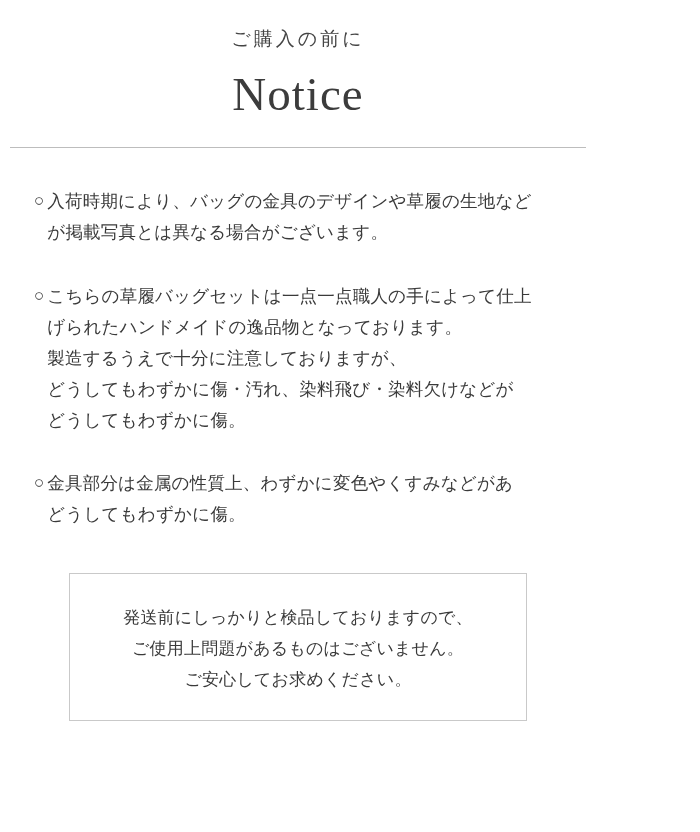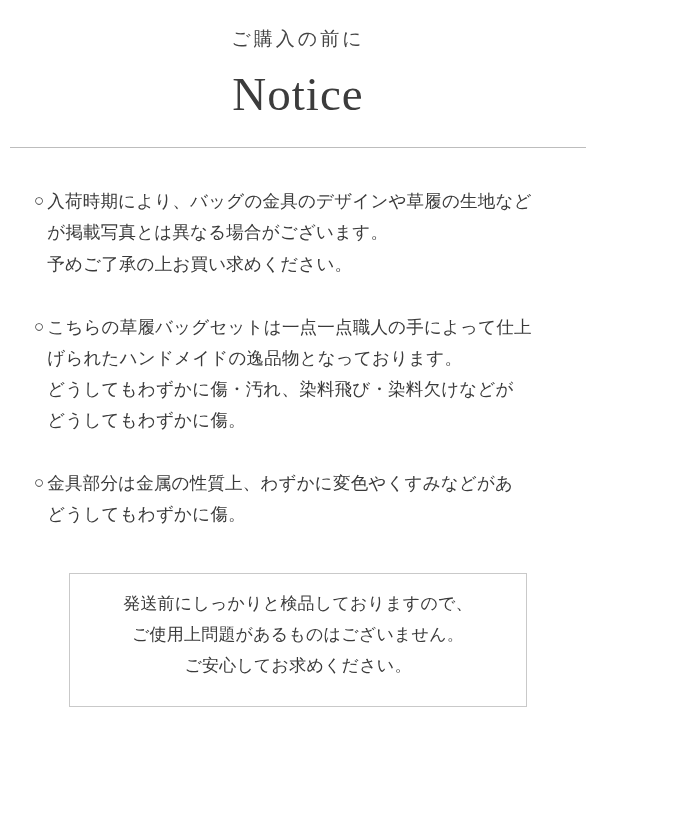--- a/index.html
+++ b/index.html
@@ -69,21 +69,21 @@
     letter-spacing: 0.2px;
   }
   .note-lines div {
     white-space: nowrap;
   }
   .callout {
     margin: 42px auto 0 auto;
     width: 458px;
     box-sizing: border-box;
     border: 1px solid #c9c9c9;
-    padding: 14px 10px 24px 10px;
+    padding: 28px 10px 24px 10px;
     text-align: center;
   }
   .callout div {
     font-size: 17px;
     line-height: 1.85;
     color: #3a3a3a;
     letter-spacing: 0.2px;
     white-space: nowrap;
   }
 </style>
@@ -99,29 +99,29 @@
 
   <div class="divider"></div>
 
   <div class="content">
 
     <div class="note-item">
       <span class="bullet">○</span>
       <div class="note-lines">
         <div>入荷時期により、バッグの金具のデザインや草履の生地など</div>
         <div>が掲載写真とは異なる場合がございます。</div>
-        <div>予めご了承の上お買い求めください。</div>
       </div>
     </div>
 
     <div class="note-item">
       <span class="bullet">○</span>
       <div class="note-lines">
         <div>こちらの草履バッグセットは一点一点職人の手によって仕上</div>
         <div>げられたハンドメイドの逸品物となっております。</div>
+        <div>製造するうえで十分に注意しておりますが、</div>
         <div>どうしてもわずかに傷・汚れ、染料飛び・染料欠けなどが</div>
         <div>どうしてもわずかに傷。</div>
       </div>
     </div>
 
     <div class="note-item">
       <span class="bullet">○</span>
       <div class="note-lines">
         <div>金具部分は金属の性質上、わずかに変色やくすみなどがあ</div>
         <div>どうしてもわずかに傷。</div>

